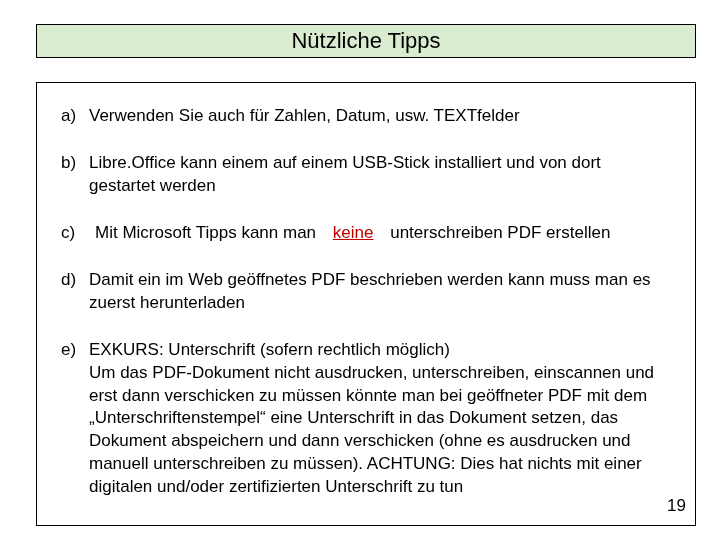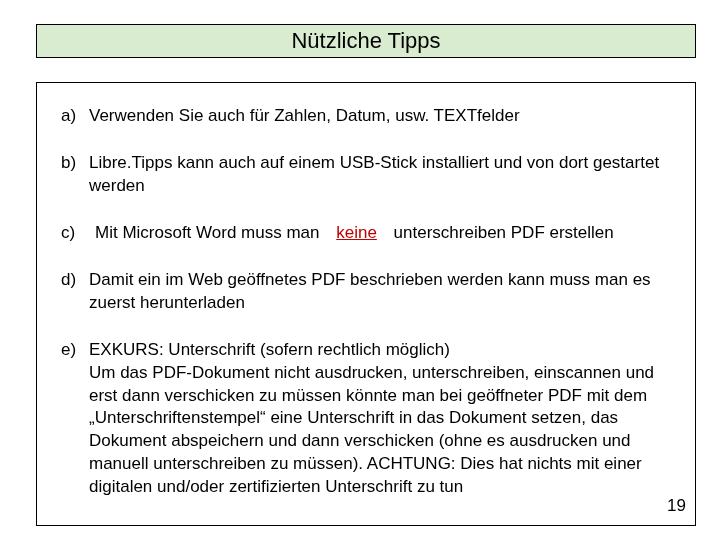--- a/index.html
+++ b/index.html
@@ -66,27 +66,27 @@
 
 <div class="content-box">
 
   <div class="tip-row">
     <div class="tip-marker">a)</div>
     <div class="tip-body">Verwenden Sie auch für Zahlen, Datum, usw. TEXTfelder</div>
   </div>
 
   <div class="tip-row">
     <div class="tip-marker">b)</div>
-    <div class="tip-body">Libre.Tipps kann auch auf einem USB-Stick installiert und von dort gestartet werden</div>
+    <div class="tip-body">Libre.Office kann einem auf einem USB-Stick installiert und von dort gestartet werden</div>
   </div>
 
   <div class="tip-row">
     <div class="tip-marker">c)</div>
     <div class="tip-body">
-      <span>Mit Microsoft Word muss man </span><span class="emph">keine</span><span> unterschreiben PDF erstellen</span>
+      <span>Mit Microsoft Tipps kann man </span><span class="emph">keine</span><span> unterschreiben PDF erstellen</span>
     </div>
   </div>
 
   <div class="tip-row">
     <div class="tip-marker">d)</div>
     <div class="tip-body">Damit ein im Web geöffnetes PDF beschrieben werden kann muss man es zuerst herunterladen</div>
   </div>
 
   <div class="tip-row">
     <div class="tip-marker">e)</div>

